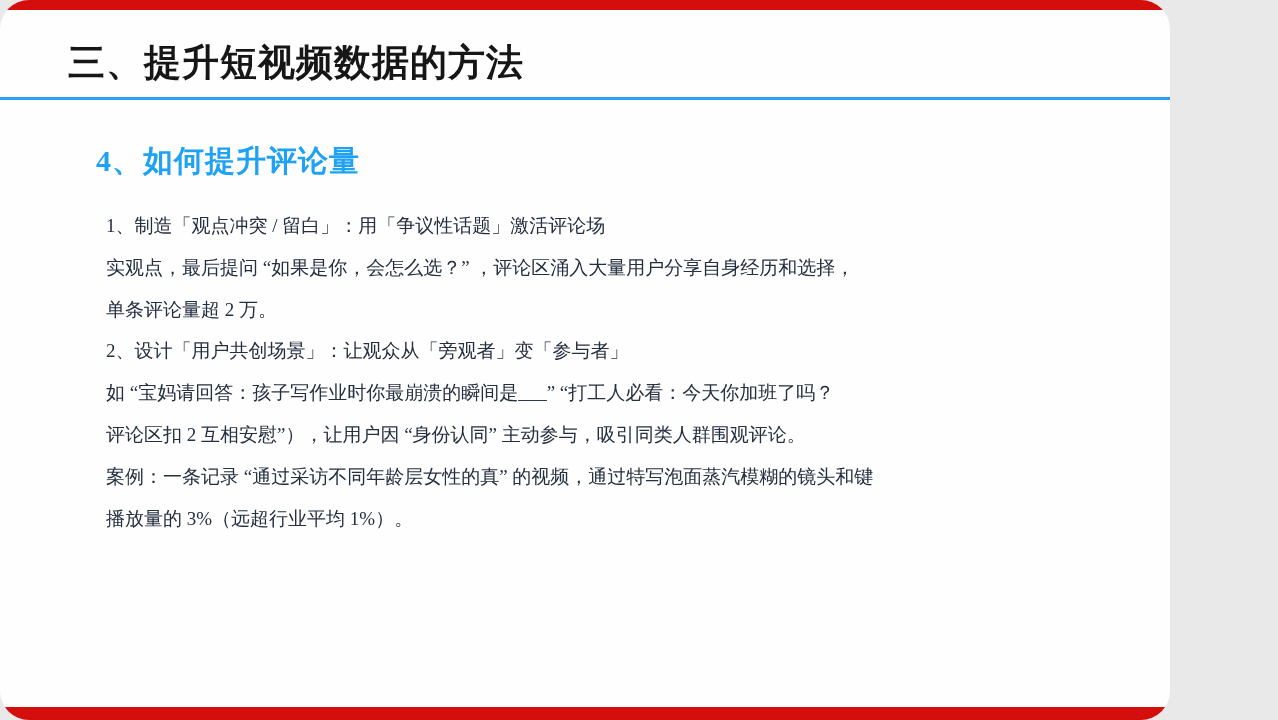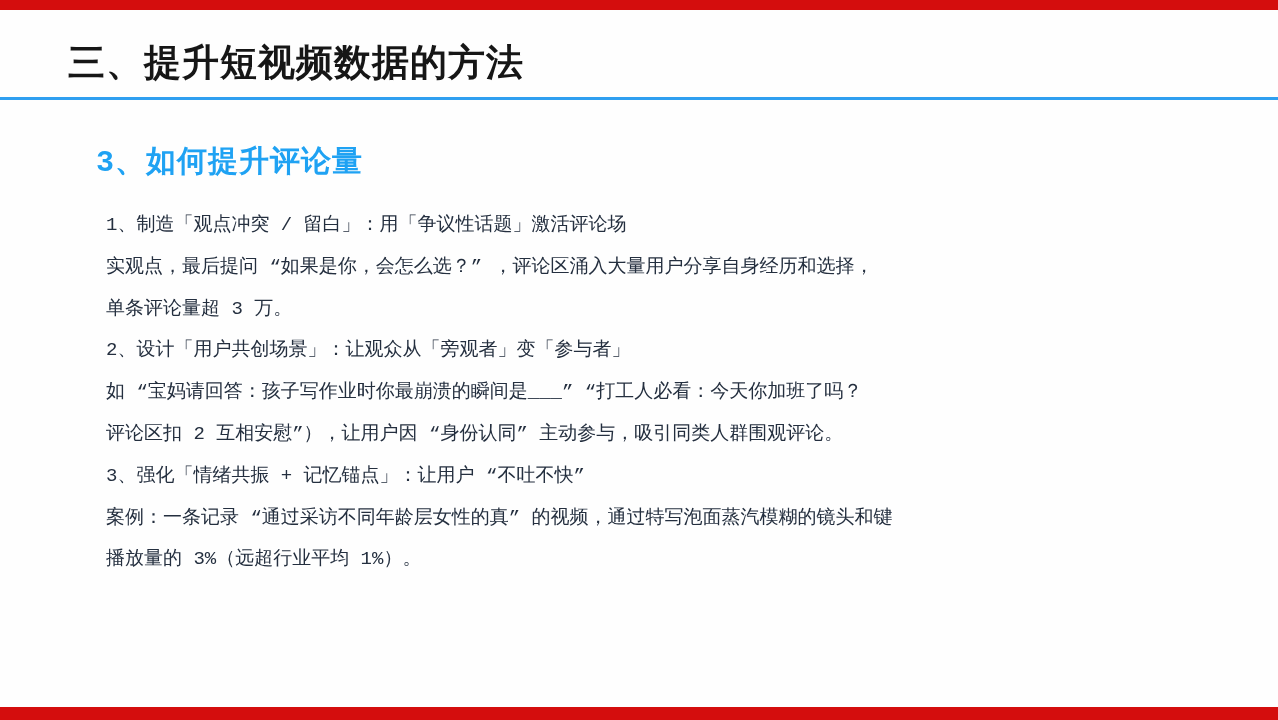--- a/index.html
+++ b/index.html
@@ -6,24 +6,25 @@
     --accent-red:#d40d0d;
     --divider-blue:#2f9ff0;
     --subtitle-blue:#1fa2f3;
     --title-color:#161616;
     --body-color:#242f3f;
     --bg:#fefefe;
   }
   html,body{margin:0;padding:0;background:#e9e9e9;}
   .slide{
     position:relative;
-    width:1278px;height:720px;
+    width:1170px;height:720px;
     background:var(--bg);
     overflow:hidden;
-    font-family:Liberation Mono, monospace;
+    font-family:Liberation Serif, serif;
+    border-radius:29px;
   }
   .accent-bar{position:absolute;left:0;width:100%;background:var(--accent-red);}
   .accent-bar.top{top:0;height:10px;}
   .accent-bar.bottom{bottom:0;height:13px;}
   .page-title{
     position:absolute;left:68px;top:38px;margin:0;
     font-size:37px;font-weight:bold;color:var(--title-color);
     letter-spacing:1px;white-space:nowrap;
   }
   .title-divider{
@@ -45,28 +46,27 @@
 </head>
 <body>
 
 <div class="slide">
   <div class="accent-bar top"></div>
 
   <h1 class="page-title">三、提升短视频数据的方法</h1>
 
   <div class="title-divider"></div>
 
-  <h2 class="section-subtitle">3、如何提升评论量</h2>
+  <h2 class="section-subtitle">4、如何提升评论量</h2>
 
   <div class="body-text" id="body-text-block">
       <div class="text-line">1、制造「观点冲突 / 留白」：用「争议性话题」激活评论场</div>
       <div class="text-line">实观点，最后提问 “如果是你，会怎么选？” ，评论区涌入大量用户分享自身经历和选择，</div>
-      <div class="text-line">单条评论量超 3 万。</div>
+      <div class="text-line">单条评论量超 2 万。</div>
       <div class="text-line">2、设计「用户共创场景」：让观众从「旁观者」变「参与者」</div>
       <div class="text-line">如 “宝妈请回答：孩子写作业时你最崩溃的瞬间是___” “打工人必看：今天你加班了吗？</div>
       <div class="text-line">评论区扣 2 互相安慰”），让用户因 “身份认同” 主动参与，吸引同类人群围观评论。</div>
-      <div class="text-line">3、强化「情绪共振 + 记忆锚点」：让用户 “不吐不快”</div>
       <div class="text-line">案例：一条记录 “通过采访不同年龄层女性的真” 的视频，通过特写泡面蒸汽模糊的镜头和键</div>
       <div class="text-line">播放量的 3%（远超行业平均 1%）。</div>
     </div>
 
   <div class="accent-bar bottom"></div>
 </div>
 
 </body></html>

